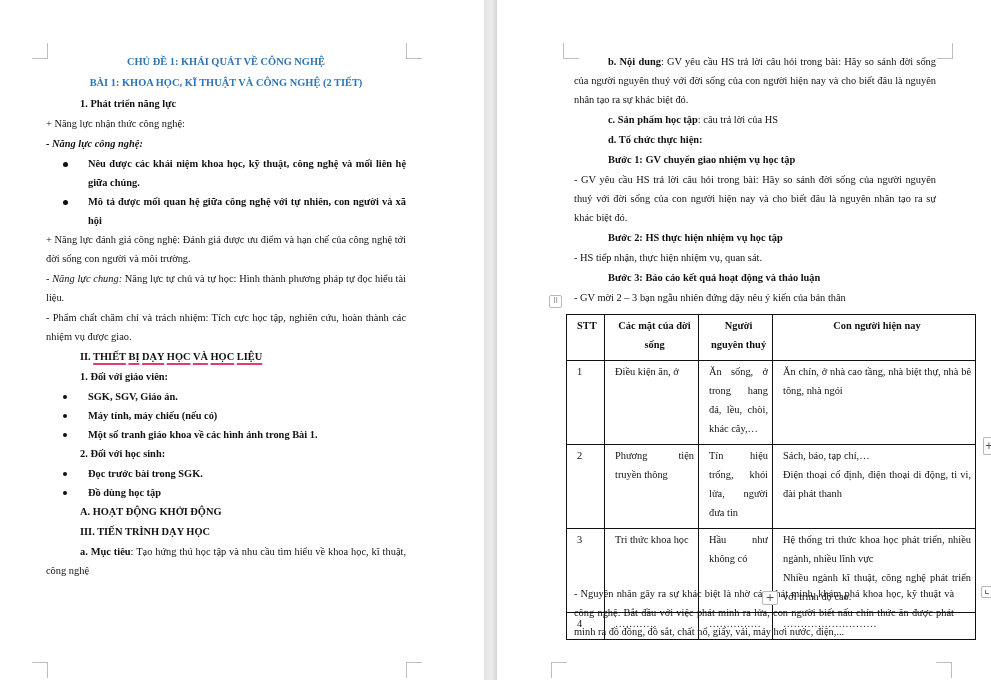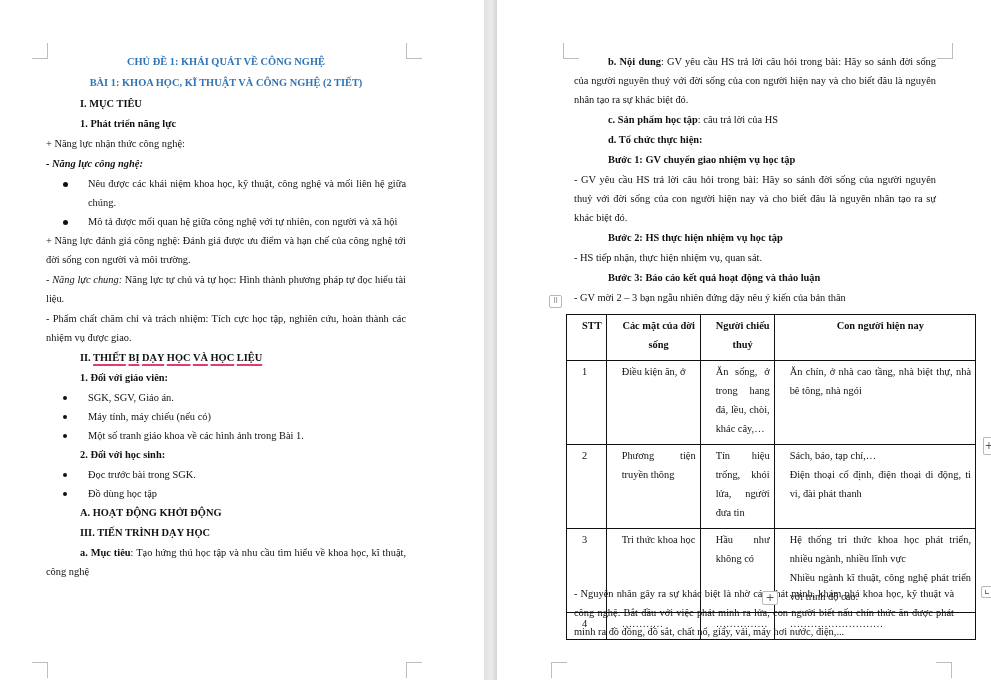--- a/index.html
+++ b/index.html
@@ -28,34 +28,34 @@
   .content { position: absolute; font-size: 10.4px; line-height: 19px; }
   #left-content { left: 46px; top: 52px; width: 360px; }
   #right-content { left: 574px; top: 52px; width: 362px; }
   .p { margin: 0 0 1px 0; text-align: justify; }
   .title { color: #2e74b5; font-weight: bold; font-size: 10.4px; text-align: center; line-height: 20px; }
   .b { font-weight: bold; padding-left: 34px; }
   .i { font-style: italic; }
   .bi { font-weight: bold; font-style: italic; }
   .spell { text-decoration: underline; text-decoration-color: #e23c6c; text-decoration-thickness: 1.5px; text-underline-offset: 3px; }
   ul.bul { list-style: none; margin: 0; padding: 0 0 0 30px; }
-  ul.bul li { position: relative; padding-left: 12px; text-align: justify; }
+  ul.bul li { position: relative; padding-left: 12px; text-align: justify; font-weight: bold; }
   ul.bul li::before {
     content: ""; position: absolute; left: -13px; top: 8px; width: 5px; height: 5px;
     border-radius: 50%; background: #111;
   }
   ul.bul.small li::before { width: 4px; height: 4px; top: 8px; }
 
   table.cmp {
     position: absolute; left: 566px; top: 314px; width: 410px;
     border-collapse: collapse; font-size: 10.4px; line-height: 19px;
     font-family: "Liberation Serif", "DejaVu Serif", serif;
   }
   table.cmp td, table.cmp th {
-    border: 1px solid #111; vertical-align: top; padding: 1px 4px 6px 15px; text-align: justify;
+    border: 1px solid #111; vertical-align: top; padding: 1px 4px 6px 10px; text-align: justify;
   }
   table.cmp th { font-weight: bold; text-align: center; }
   table.cmp th.stt { text-align: left; }
   .after-table { position: absolute; left: 574px; top: 584px; width: 380px; font-size: 10.4px; line-height: 19px; }
 
   .handle {
     position: absolute; left: 549px; top: 295px; width: 11px; height: 11px;
     border: 1px solid #b8b8b8; border-radius: 2px; background: #fff;
     font-family: "DejaVu Sans", sans-serif; font-size: 7px; line-height: 11px; text-align: center; color: #555;
   }
@@ -90,21 +90,20 @@
 <div class="page" id="page-right">
   <div class="crop tr" style="left:66px;top:43px;"></div>
   <div class="crop tl" style="left:440px;top:43px;"></div>
 </div>
 <div class="crop bl" style="left:551px;top:662px;border-right-width:0;border-left-width:1px;"></div>
 <div class="crop br" style="left:936px;top:662px;border-left-width:0;border-right-width:1px;"></div>
 
 <div class="content" id="left-content">
   <p class="p title">CHỦ ĐỀ 1: KHÁI QUÁT VỀ CÔNG NGHỆ</p>
   <p class="p title">BÀI 1: KHOA HỌC, KĨ THUẬT VÀ CÔNG NGHỆ (2 TIẾT)</p>
-  <p class="p b">I. MỤC TIÊU</p>
   <p class="p b">1. Phát triển năng lực</p>
   <p class="p">+ Năng lực nhận thức công nghệ:</p>
   <p class="p bi">- Năng lực công nghệ:</p>
   <ul class="bul">
     <li>Nêu được các khái niệm khoa học, kỹ thuật, công nghệ và mối liên hệ giữa chúng.</li>
     <li>Mô tả được mối quan hệ giữa công nghệ với tự nhiên, con người và xã hội</li>
   </ul>
   <p class="p">+ Năng lực đánh giá công nghệ: Đánh giá được ưu điểm và hạn chế của công nghệ tới đời sống con người và môi trường.</p>
   <p class="p"><span class="i">- Năng lực chung:</span><span> Năng lực tự chủ và tự học: Hình thành phương pháp tự đọc hiểu tài liệu.</span></p>
   <p class="p">- Phẩm chất chăm chỉ và trách nhiệm: Tích cực học tập, nghiên cứu, hoàn thành các nhiệm vụ được giao.</p>
@@ -143,21 +142,21 @@
   <colgroup>
     <col style="width:38px">
       <col style="width:94px">
       <col style="width:74px">
       <col>
   </colgroup>
   <tbody>
       <tr>
     <th class="stt">STT</th>
     <th>Các mặt của đời sống</th>
-    <th>Người chiếu thuỷ</th>
+    <th>Người nguyên thuỷ</th>
     <th>Con người hiện nay</th>
   </tr>
   <tr style="height:56px">
     <td>1</td>
     <td>Điều kiện ăn, ở</td>
     <td>Ăn sống, ở trong hang đá, lều, chòi, khác cây,…</td>
     <td>
           <div>Ăn chín, ở nhà cao tầng, nhà biệt thự, nhà bê tông, nhà ngói</div>
         </td>
   </tr>

